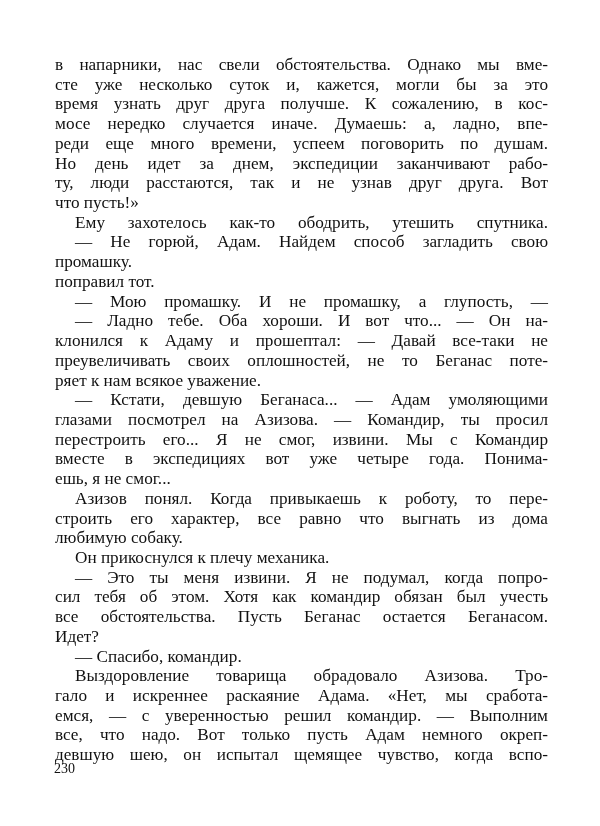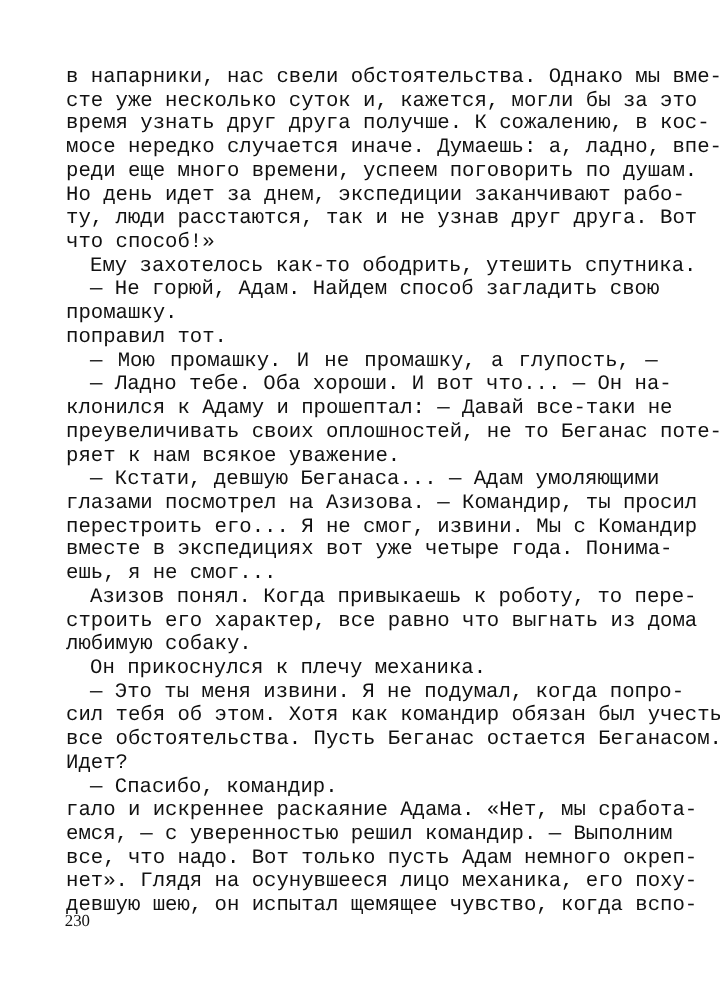--- a/index.html
+++ b/index.html
@@ -2,21 +2,21 @@
 <html><head>
 <meta charset="utf-8">
 <style>
   html, body { margin: 0; padding: 0; background: #ffffff; }
   body { width: 600px; height: 826px; position: relative; overflow: hidden; }
   .page {
     position: absolute;
     left: 55px;
     top: 55px;
     width: 493px;
-    font-family: Liberation Mono, monospace;
+    font-family: Liberation Serif, serif;
     font-size: 17.2px;
     line-height: 19.72px;
     color: #111111;
   }
   .line {
     display: block;
     height: 19.72px;
     white-space: nowrap;
     text-align: justify;
     text-align-last: justify;
@@ -40,21 +40,21 @@
 <body>
 
 <div class="page">
   <span class="line">в напарники, нас свели обстоятельства. Однако мы вме-</span>
   <span class="line">сте уже несколько суток и, кажется, могли бы за это</span>
   <span class="line">время узнать друг друга получше. К сожалению, в кос-</span>
   <span class="line">мосе нередко случается иначе. Думаешь: а, ладно, впе-</span>
   <span class="line">реди еще много времени, успеем поговорить по душам.</span>
   <span class="line">Но день идет за днем, экспедиции заканчивают рабо-</span>
   <span class="line">ту, люди расстаются, так и не узнав друг друга. Вот</span>
-  <span class="line last">что способ!»</span>
+  <span class="line last">что пусть!»</span>
   <span class="line indent">Ему захотелось как-то ободрить, утешить спутника.</span>
   <span class="line indent">— Не горюй, Адам. Найдем способ загладить свою</span>
   <span class="line last">промашку.</span>
   <span class="line last">поправил тот.</span>
   <span class="line indent">— Мою промашку. И не промашку, а глупость, —</span>
   <span class="line indent">— Ладно тебе. Оба хороши. И вот что... — Он на-</span>
   <span class="line">клонился к Адаму и прошептал: — Давай все-таки не</span>
   <span class="line">преувеличивать своих оплошностей, не то Беганас поте-</span>
   <span class="line last">ряет к нам всякое уважение.</span>
   <span class="line indent">— Кстати, девшую Беганаса... — Адам умоляющими</span>
@@ -64,20 +64,20 @@
   <span class="line last">ешь, я не смог...</span>
   <span class="line indent">Азизов понял. Когда привыкаешь к роботу, то пере-</span>
   <span class="line">строить его характер, все равно что выгнать из дома</span>
   <span class="line last">любимую собаку.</span>
   <span class="line indent last">Он прикоснулся к плечу механика.</span>
   <span class="line indent">— Это ты меня извини. Я не подумал, когда попро-</span>
   <span class="line">сил тебя об этом. Хотя как командир обязан был учесть</span>
   <span class="line">все обстоятельства. Пусть Беганас остается Беганасом.</span>
   <span class="line last">Идет?</span>
   <span class="line indent last">— Спасибо, командир.</span>
+  <span class="line indent">Выздоровление товарища обрадовало Азизова. Тро-</span>
   <span class="line">гало и искреннее раскаяние Адама. «Нет, мы сработа-</span>
   <span class="line">емся, — с уверенностью решил командир. — Выполним</span>
   <span class="line">все, что надо. Вот только пусть Адам немного окреп-</span>
-  <span class="line">нет». Глядя на осунувшееся лицо механика, его поху-</span>
   <span class="line">девшую шею, он испытал щемящее чувство, когда вспо-</span>
 </div>
 
 <div class="page-number">230</div>
 
 </body></html>

